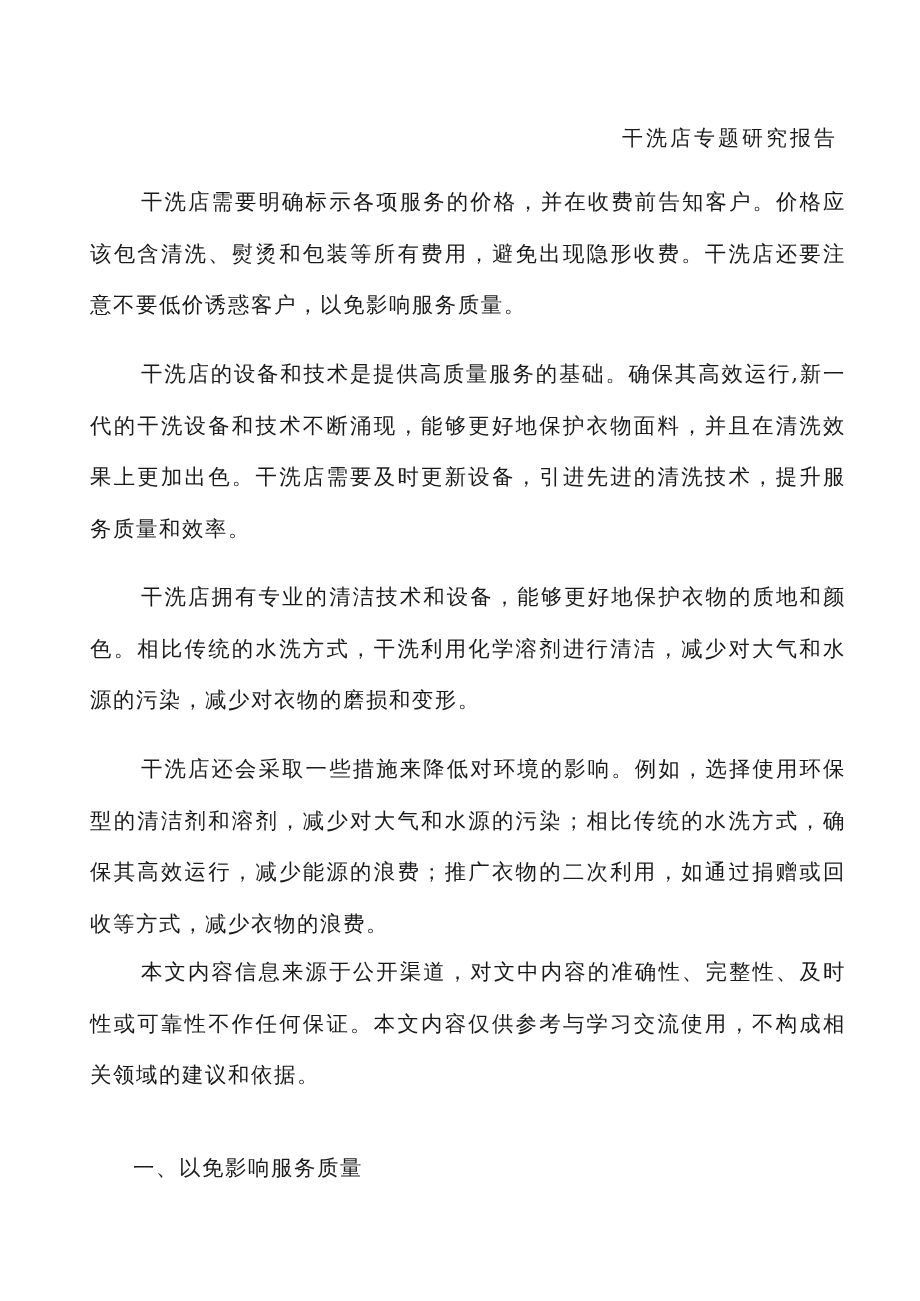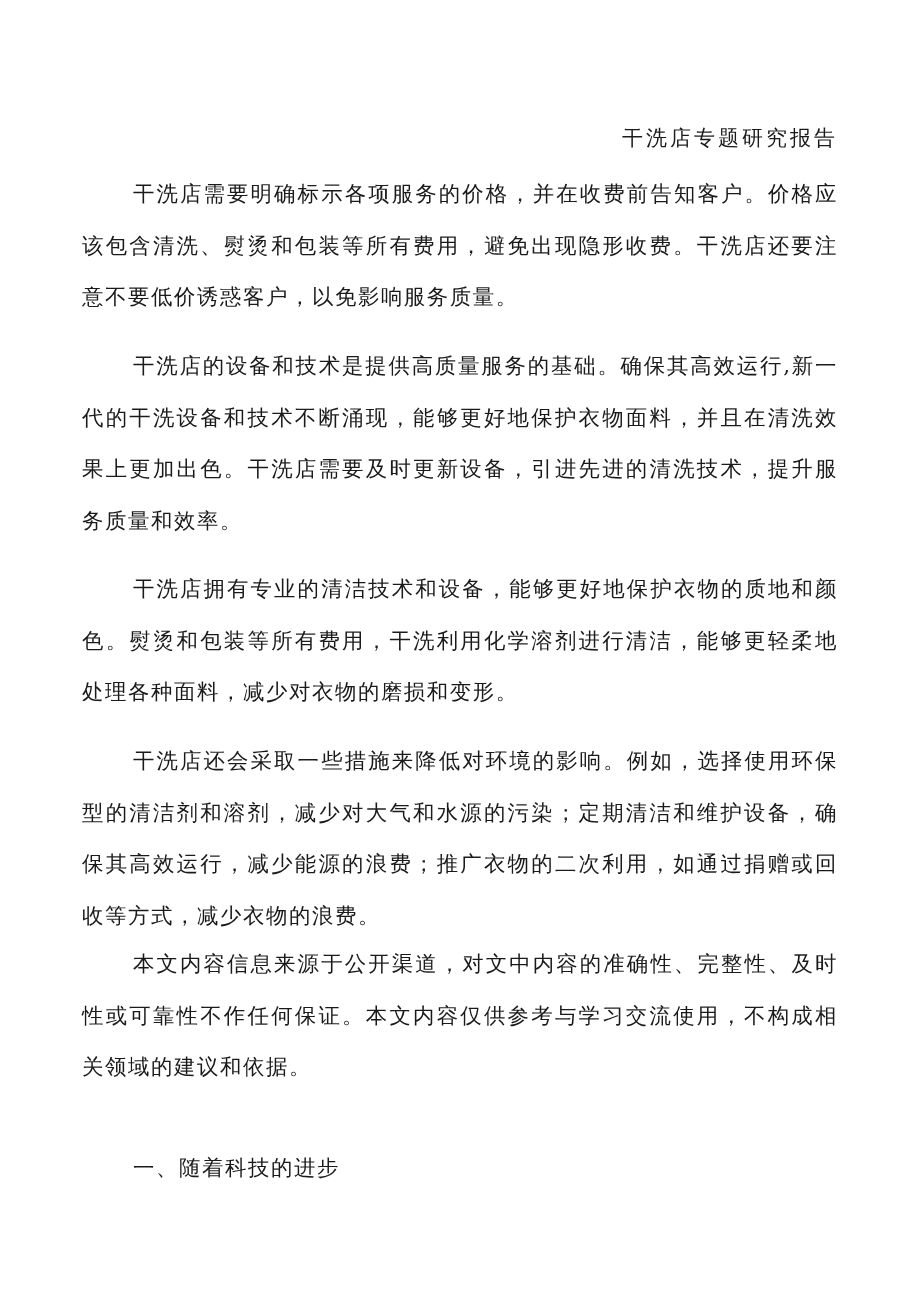--- a/index.html
+++ b/index.html
@@ -10,32 +10,32 @@
   }
   .page { position: absolute; left: 82px; top: 0; width: 756px; }
   .title {
     position: absolute; left: 0; top: 102px; width: 756px;
     text-align: right; font-size: 21px; letter-spacing: 3px; line-height: 30px; margin-top: 21px;
   }
   .para {
     position: absolute; left: 0; width: 756px;
     font-size: 21.4px; line-height: 51.5px; letter-spacing: 1.6px;
     text-indent: 51px; text-align: justify; text-align-last: left;
-    margin: 0;
+    margin: 8px;
   }
   .heading {
     position: absolute; left: 51px; font-size: 21.4px; line-height: 30px; letter-spacing: 1.6px;
   }
 </style>
 </head>
 <body>
 
 <div class="page">
   <div class="title">干洗店专题研究报告</div>
 
   <p class="para" style="top:168px">干洗店需要明确标示各项服务的价格，并在收费前告知客户。价格应该包含清洗、熨烫和包装等所有费用，避免出现隐形收费。干洗店还要注意不要低价诱惑客户，以免影响服务质量。</p>
   <p class="para" style="top:340px">干洗店的设备和技术是提供高质量服务的基础。确保其高效运行,新一代的干洗设备和技术不断涌现，能够更好地保护衣物面料，并且在清洗效果上更加出色。干洗店需要及时更新设备，引进先进的清洗技术，提升服务质量和效率。</p>
-  <p class="para" style="top:563px">干洗店拥有专业的清洁技术和设备，能够更好地保护衣物的质地和颜色。熨烫和包装等所有费用，干洗利用化学溶剂进行清洁，能够更轻柔地处理各种面料，减少对衣物的磨损和变形。</p>
-  <p class="para" style="top:735px">干洗店还会采取一些措施来降低对环境的影响。例如，选择使用环保型的清洁剂和溶剂，减少对大气和水源的污染；定期清洁和维护设备，确保其高效运行，减少能源的浪费；推广衣物的二次利用，如通过捐赠或回收等方式，减少衣物的浪费。</p>
+  <p class="para" style="top:563px">干洗店拥有专业的清洁技术和设备，能够更好地保护衣物的质地和颜色。相比传统的水洗方式，干洗利用化学溶剂进行清洁，减少对大气和水源的污染，减少对衣物的磨损和变形。</p>
+  <p class="para" style="top:735px">干洗店还会采取一些措施来降低对环境的影响。例如，选择使用环保型的清洁剂和溶剂，减少对大气和水源的污染；相比传统的水洗方式，确保其高效运行，减少能源的浪费；推广衣物的二次利用，如通过捐赠或回收等方式，减少衣物的浪费。</p>
   <p class="para" style="top:938px">本文内容信息来源于公开渠道，对文中内容的准确性、完整性、及时性或可靠性不作任何保证。本文内容仅供参考与学习交流使用，不构成相关领域的建议和依据。</p>
 
-  <div class="heading" style="top:1153px">一、随着科技的进步</div>
+  <div class="heading" style="top:1153px">一、以免影响服务质量</div>
 </div>
 
 </body></html>

